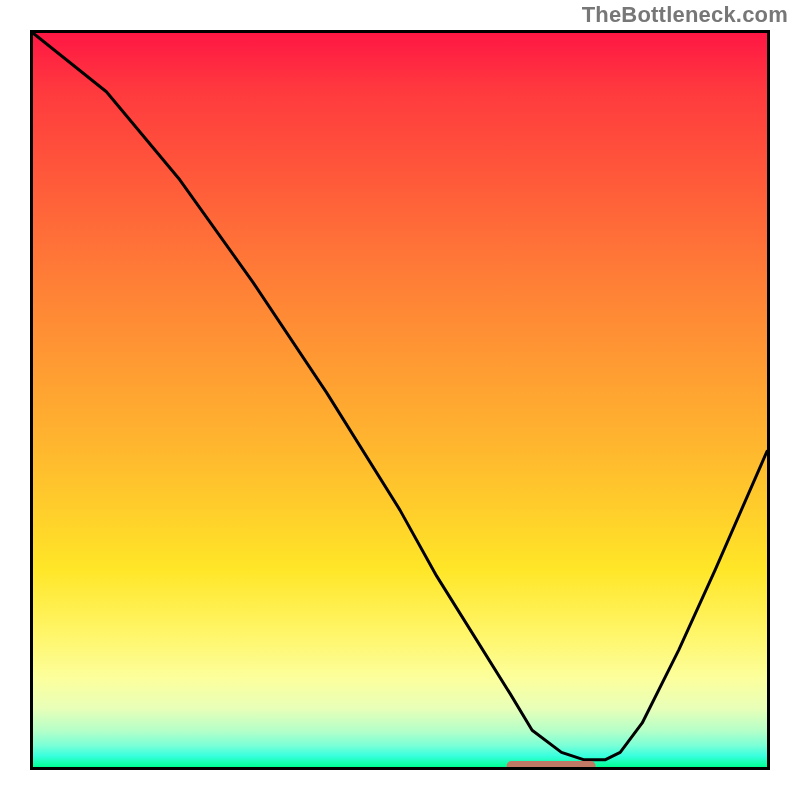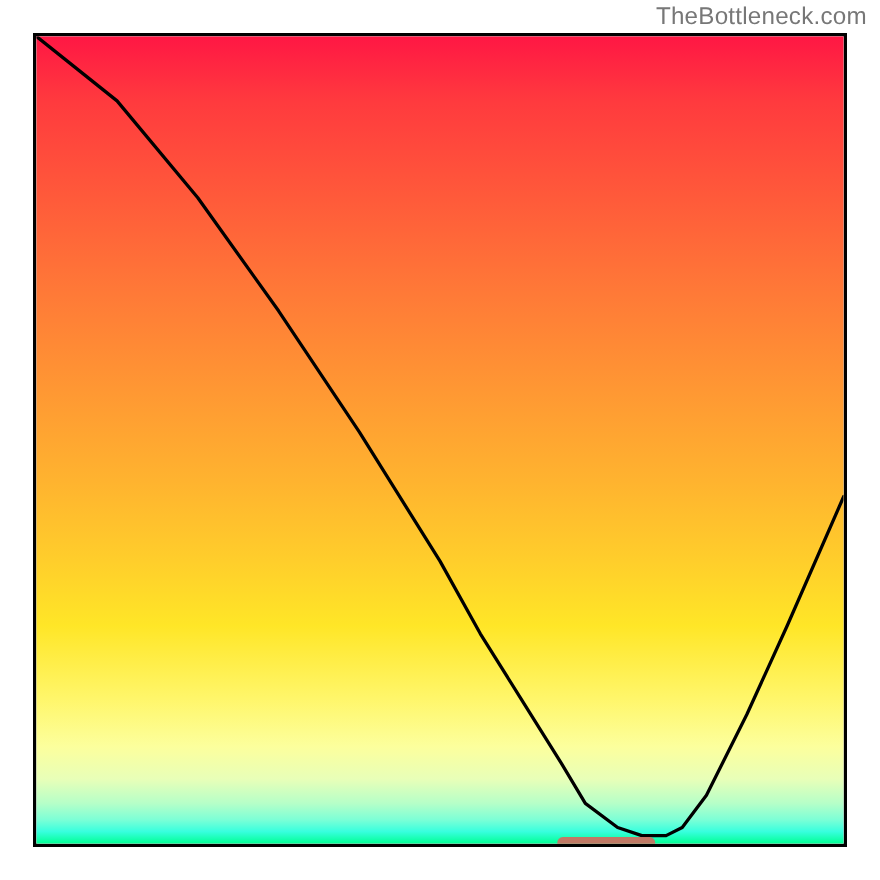--- a/index.html
+++ b/index.html
@@ -15,21 +15,21 @@
     position: relative;
     width: 800px;
     height: 800px;
   }
   .watermark {
     position: absolute;
     top: 2px;
     right: 12px;
     color: #777;
     font-size: 22px;
-    font-weight: 400;
+    font-weight: 700;
     letter-spacing: 0.2px;
     z-index: 10;
   }
   .plot-area {
     position: absolute;
     left: 30px;
     top: 30px;
     width: 740px;
     height: 740px;
     border: 3px solid #000;

